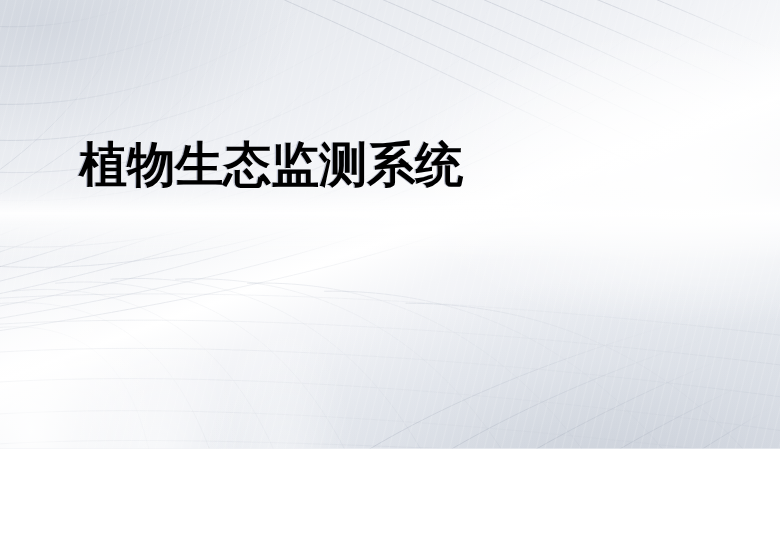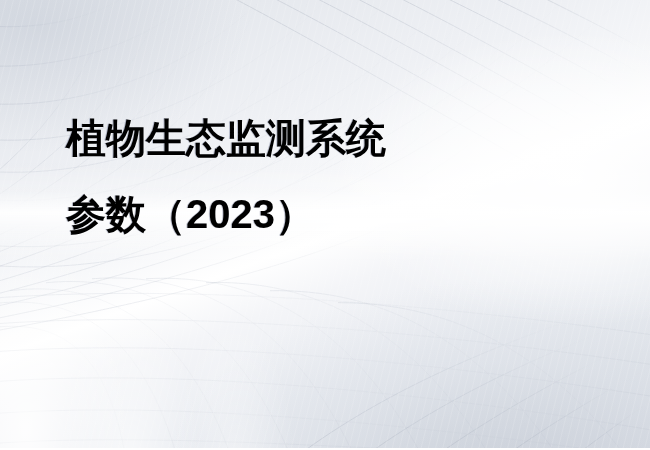--- a/index.html
+++ b/index.html
@@ -3,21 +3,21 @@
 <meta charset="utf-8">
 <style>
   html, body {
     margin: 0;
     padding: 0;
     background: #ffffff;
   }
   #slide {
     position: relative;
     width: 650px;
-    height: 448px;
+    height: 374px;
     overflow: hidden;
     background: #e9ecf1;
     font-family: "Liberation Sans", "DejaVu Sans", sans-serif;
   }
 
   
   .bg-layer {
     position: absolute;
     inset: 0;
     pointer-events: none;
@@ -228,16 +228,15 @@
     </svg>
   </div>
 
   <div class="bg-layer" id="bg-ribbons"></div>
   <div class="bg-layer" id="bg-sheen"></div>
   <div class="bg-layer" id="bg-glow"></div>
   <div class="bg-layer" id="bg-grain"></div>
 
   <div id="title-block">
     <div class="title-line" id="title-line-1">植物生态监测系统</div>
-    <div class="title-line" id="title-line-2">参数（2023）</div>
   </div>
 
 </div>
 
 </body></html>

